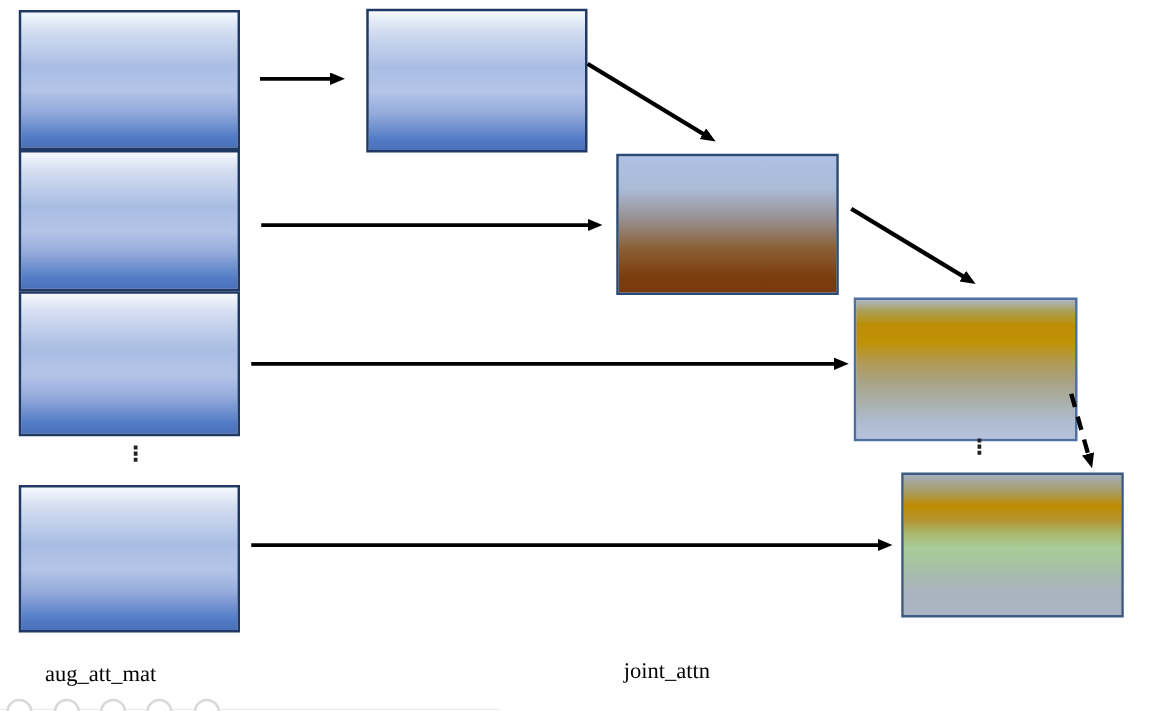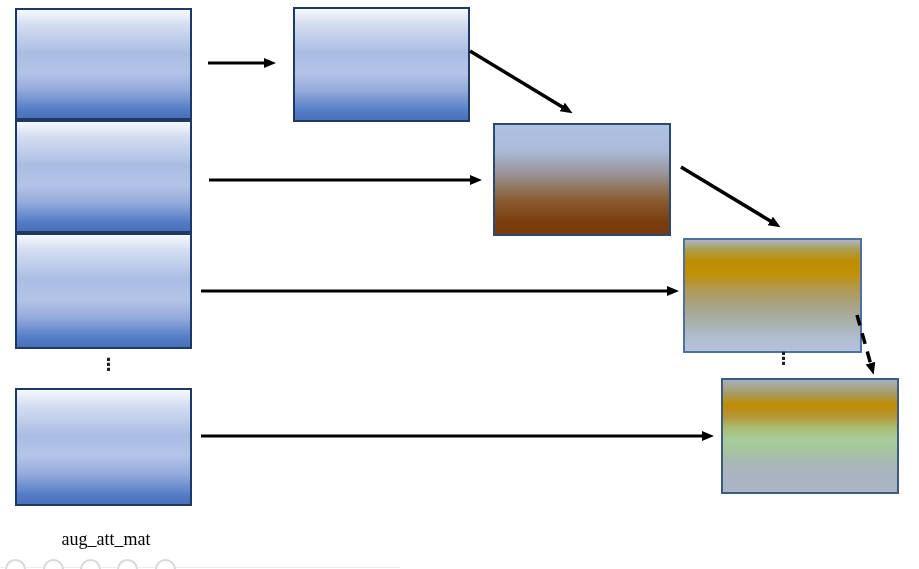--- a/index.html
+++ b/index.html
@@ -45,21 +45,21 @@
   .mono-label{
     position:absolute;
     font-family:"DejaVu Sans Mono", monospace;
     font-size:11px;color:#111;
     text-align:center;white-space:nowrap;
   }
   .serif-label{
     position:absolute;
     font-family:"Liberation Serif", serif;
     font-size:18px;color:#000;
-    text-align:center;white-space:nowrap;
+    text-align:left;white-space:nowrap;
   }
   svg.arrows{position:absolute;left:0;top:0;}
   .cut-circle{
     position:absolute;
     width:21px;height:21px;border-radius:50%;
     border:2px solid #d9d9d9;
     background:#ffffff;
     box-sizing:border-box;
   }
   .edge-line{
@@ -95,20 +95,21 @@
     <line x1="208" y1="63" x2="266" y2="63" stroke="#000" stroke-width="3" marker-end="url(#ah)"></line>
     <line x1="470" y1="51" x2="564" y2="108" stroke="#000" stroke-width="3.5" marker-end="url(#ah)"></line>
     <line x1="209" y1="180" x2="472" y2="180" stroke="#000" stroke-width="3" marker-end="url(#ah)"></line>
     <line x1="681" y1="167" x2="772" y2="222" stroke="#000" stroke-width="3.5" marker-end="url(#ah)"></line>
     <line x1="201" y1="291" x2="669" y2="291" stroke="#000" stroke-width="3" marker-end="url(#ah)"></line>
     <line x1="857" y1="315" x2="871" y2="365" stroke="#000" stroke-width="3.5" stroke-dasharray="11 8" marker-end="url(#ah)"></line>
     <line x1="201" y1="436" x2="704" y2="436" stroke="#000" stroke-width="3" marker-end="url(#ah)"></line>
   </svg>
 
   <div class="serif-label" style="left:36px;top:529px;width:140px;">aug_att_mat</div>
+  <div class="serif-label" style="left:499px;top:526px;width:140px;">joint_attn</div>
 
   <div class="cut-circle" style="left:5px;top:559px;"></div>
   <div class="cut-circle" style="left:43px;top:559px;"></div>
   <div class="cut-circle" style="left:80px;top:559px;"></div>
   <div class="cut-circle" style="left:117px;top:559px;"></div>
   <div class="cut-circle" style="left:155px;top:559px;"></div>
 
 </div>
 
 </body></html>

